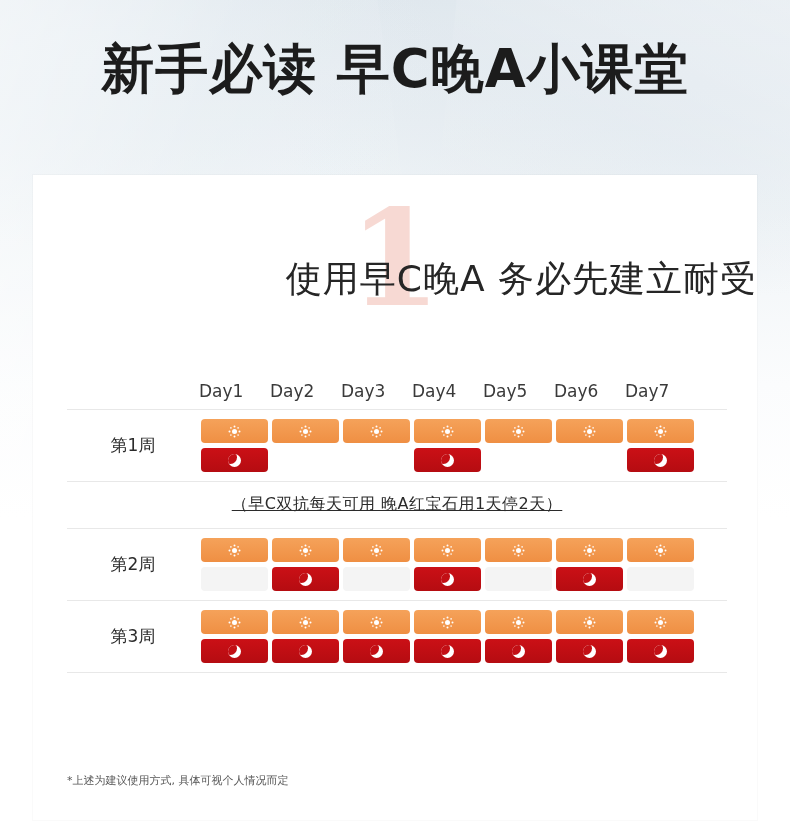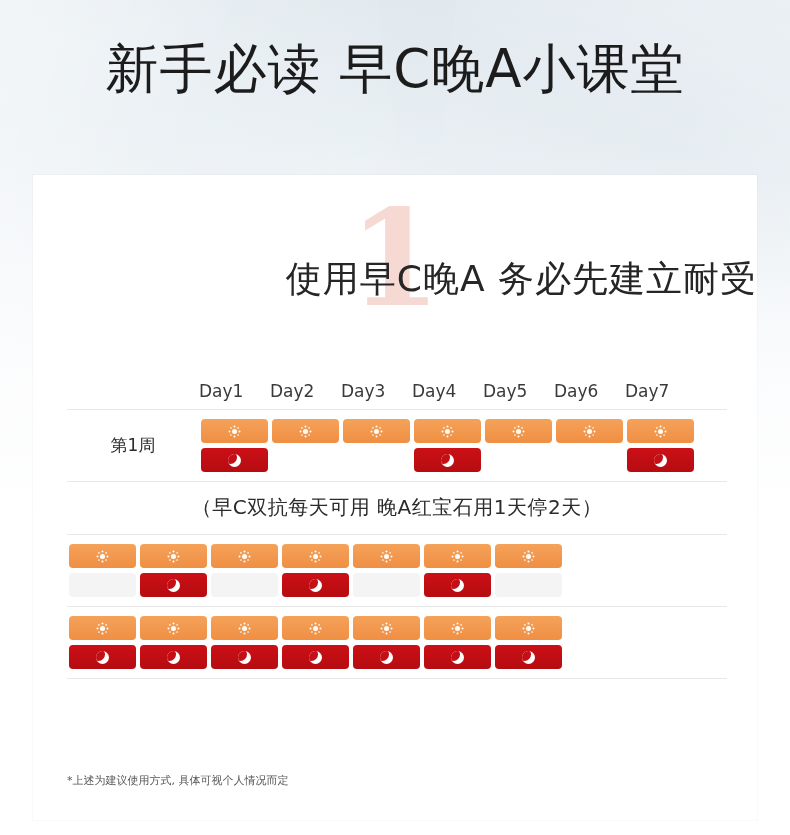--- a/index.html
+++ b/index.html
@@ -48,21 +48,21 @@
   .header {
     position: absolute;
     top: 40px;
     left: 0;
     width: 790px;
     text-align: center;
   }
   .header-title {
     font-family: "DejaVu Sans", "Liberation Sans", sans-serif;
     font-size: 53px;
-    font-weight: normal;
+    font-weight: bold;
     color: #1c1c1c;
     letter-spacing: 1px;
     line-height: 1.1;
     white-space: nowrap;
   }
 
   
   .card {
     position: absolute;
     top: 175px;
@@ -216,23 +216,24 @@
     border-radius: 50%;
     background: #c30f15;
   }
   .pill.pm .moon::after { background: #c30f15; }
 
   .note-row {
     border-top: 1px solid #e8e8e8;
     text-align: center;
     padding: 12px 0 13px 0;
     font-family: "DejaVu Sans", "Liberation Sans", sans-serif;
-    font-size: 20px;
+    font-size: 16px;
     color: #2b2b2b;
     letter-spacing: 0.5px;
+    text-decoration: underline;
   }
   .table-bottom {
     border-top: 1px solid #e8e8e8;
     height: 0;
   }
   .footnote {
     position: absolute;
     left: 34px;
     top: 598px;
     font-family: "DejaVu Sans", "Liberation Sans", sans-serif;
@@ -333,20 +334,21 @@
                 <div class="pill pm">
                   <span class="moon"></span>
                 </div>
               </div>
           </div>
         </div>
       </div>
       <div class="note-row">（早C双抗每天可用 晚A红宝石用1天停2天）</div>
 
       <div class="week-row">
+        <div class="week-label">第2周</div>
         <div class="week-bars">
           <div class="bar-line">
             <div class="slot">
                 <div class="pill am">
                   <span class="sun"></span>
                 </div>
               </div>
             <div class="slot">
                 <div class="pill am">
                   <span class="sun"></span>
@@ -404,20 +406,21 @@
                 </div>
               </div>
             <div class="slot">
                 <div class="pill empty"></div>
               </div>
           </div>
         </div>
       </div>
 
       <div class="week-row">
+        <div class="week-label">第3周</div>
         <div class="week-bars">
           <div class="bar-line">
             <div class="slot">
                 <div class="pill am">
                   <span class="sun"></span>
                 </div>
               </div>
             <div class="slot">
                 <div class="pill am">
                   <span class="sun"></span>

